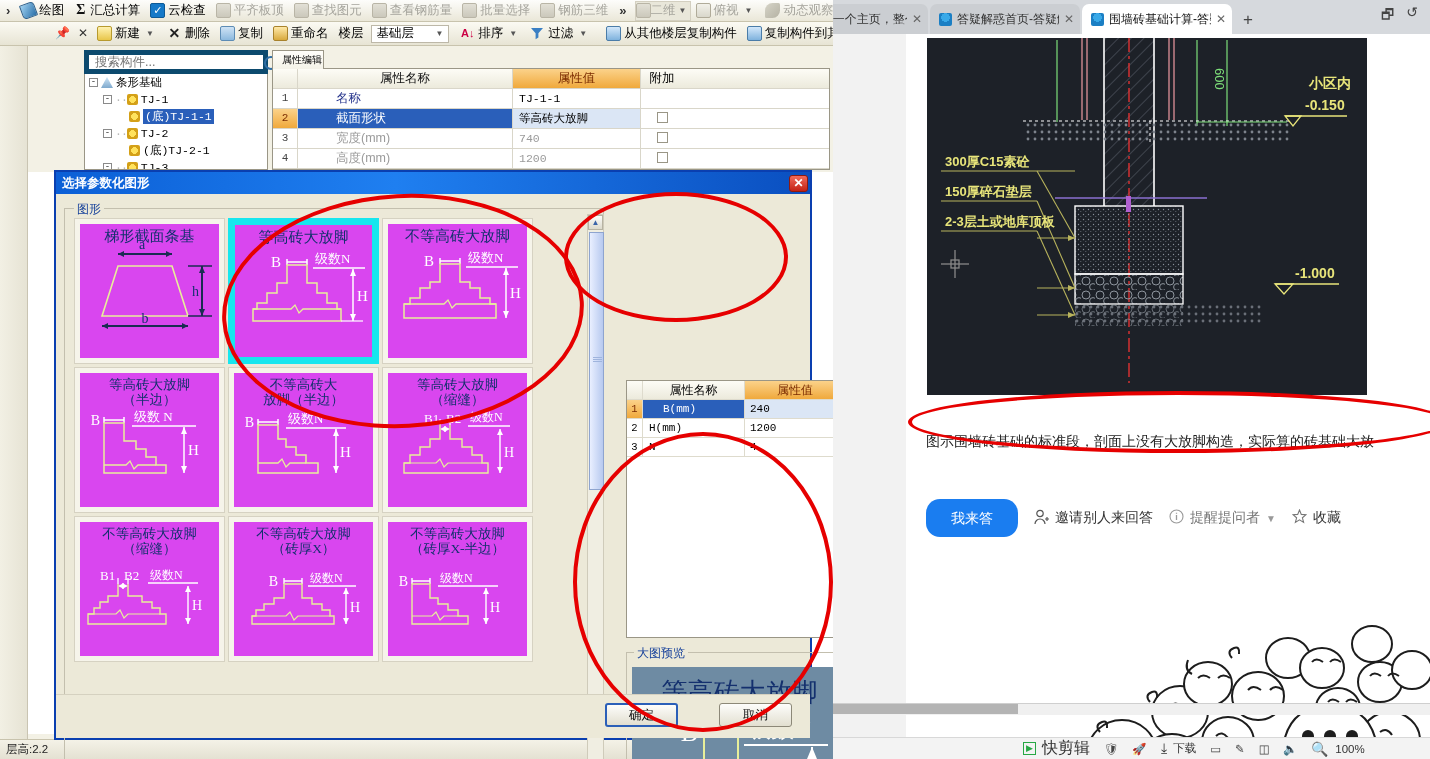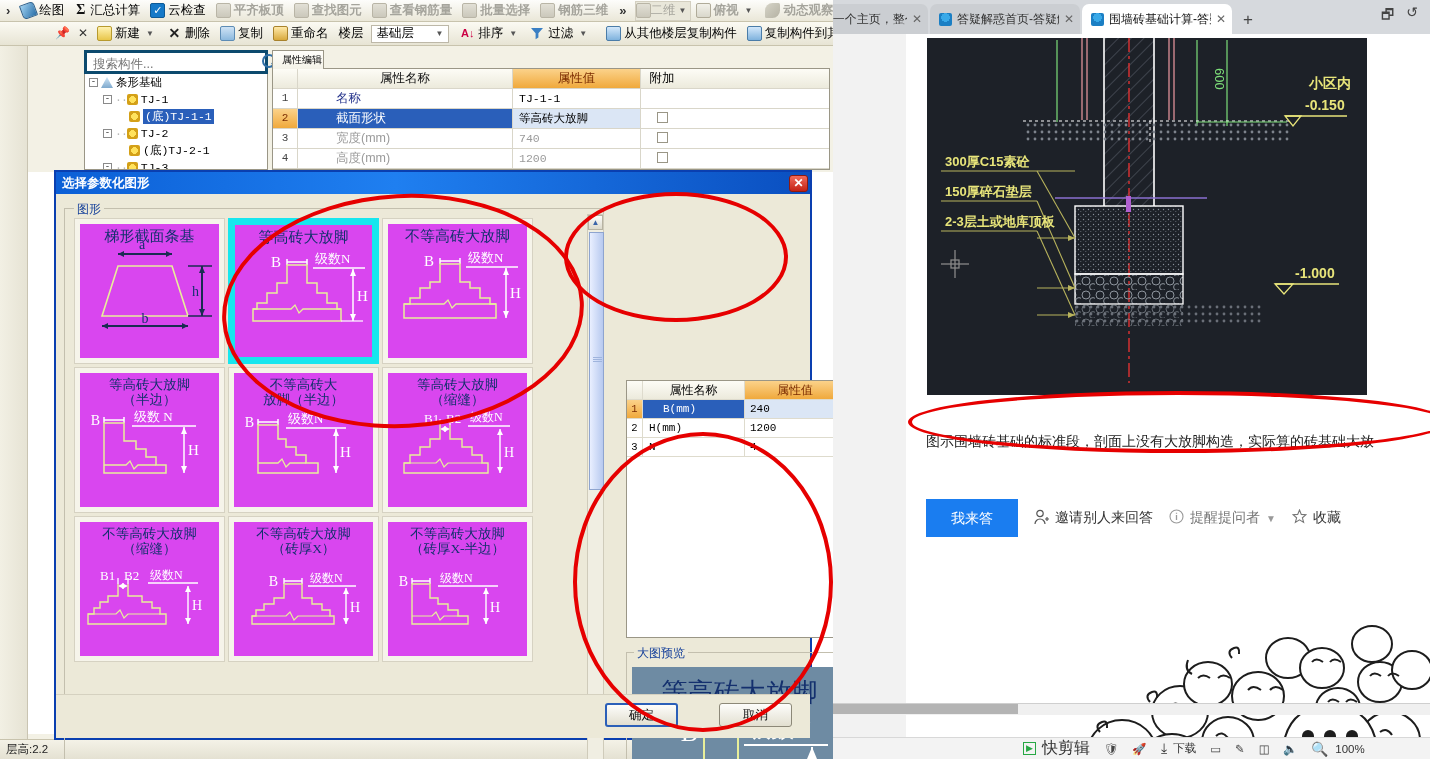--- a/index.html
+++ b/index.html
@@ -14,21 +14,21 @@
   #app-window { position:absolute; left:0; top:0; width:833px; height:759px;
                 background:#f3f1e5; overflow:hidden; }
 
   
   .ribbon1 { position:absolute; left:0; top:0; width:833px; height:22px;
              background:linear-gradient(#fdfdfb,#eae7d8);
              border-bottom:1px solid #c8c3ad; display:flex; align-items:center;
              white-space:nowrap; overflow:hidden; }
   .rb-item { display:inline-flex; align-items:center; gap:3px; padding:0 5px;
              height:20px; font-size:12.5px; color:#000; }
-  .rb-item.dim { color:#a5a49c;font-weight:bold; }
+  .rb-item.dim { color:#a5a49c; }
   .rb-ico { width:15px; height:15px; display:inline-block; position:relative;
             border-radius:2px; flex:0 0 auto; }
   .ico-pen { background:linear-gradient(135deg,#9fd2f2,#2a6fa8); border:1px solid #2b5f8c;
              transform:rotate(-20deg); border-radius:1px 4px 1px 4px; }
   .ico-sigma { background:transparent; font-weight:bold; font-size:14px; line-height:14px;
                font-family:"Liberation Serif", serif; color:#111; text-align:center; width:13px;}
   .ico-check { background:#1579c8; border:1px solid #0d5a96; color:#fff; font-size:11px;
                line-height:13px; text-align:center; }
   .ico-gray { background:linear-gradient(#e2e0d6,#cbc8bb); border:1px solid #b9b5a6; }
   .ico-cube { background:linear-gradient(#f2f1ea,#d9d7cb); border:1px solid #b0ab99; }
@@ -58,21 +58,21 @@
   .ico-cc { background:linear-gradient(#d3e8fb,#7fb2dd); border:1px solid #4a7ca8; }
   .combo { display:inline-flex; align-items:center; border:1px solid #bdb8a8;
            background:#fff; height:18px; padding:0 2px 0 4px; margin-left:3px; font-size:12.5px;}
 
   
   .leftdock { position:absolute; left:0; top:46px; width:28px; height:713px;
               background:linear-gradient(90deg,#f2f0e4,#e6e3d4); border-right:1px solid #c9c4b2; }
   .dock-top { position:absolute; left:0; top:46px; width:28px; height:60px;
               background:#eceadd; border-right:1px solid #c9c4b2; }
   .tree-search { position:absolute; left:84px; top:50px; width:184px; height:24px;
-                 background:#fff; border:3px solid #0c4a6e; display:flex; align-items:flex-end; }
+                 background:#fff; border:5px solid #0c4a6e; display:flex; align-items:flex-start; }
   .tree-search input { border:0; outline:0; flex:1; padding:0 6px; font-size:12.5px;
                        color:#8d8d8d; background:transparent; font-family:"Liberation Sans",sans-serif; }
   .mag { width:18px; height:18px; margin-right:3px; position:relative; }
   .mag::before { content:""; position:absolute; left:2px; top:1px; width:10px; height:10px;
                  border:2px solid #2f6ea5; border-radius:50%; }
   .mag::after { content:""; position:absolute; left:11px; top:11px; width:6px; height:2px;
                 background:#2f6ea5; transform:rotate(40deg); }
   .tree-body { position:absolute; left:84px; top:74px; width:184px; height:96px;
                background:#fff; border:1px solid #9a9686; border-top:0;
                font-family:"Liberation Mono", monospace; font-size:11.5px; overflow:hidden; }
@@ -209,21 +209,21 @@
 
   .page { position:absolute; left:0; top:34px; width:597px; height:703px;
           background:#f2f2f2; overflow:hidden; }
   .qcard { position:absolute; left:73px; top:0px; width:524px; background:#fff; }
   .dwg { position:absolute; left:94px; top:4px; width:503px; height:357px;
          background:#1d2128; overflow:hidden; }
   .qtext { position:absolute; left:93px; top:396px; width:504px; font-size:14px;
            color:#222; line-height:22px; white-space:nowrap; overflow:hidden; }
   .qactions { position:absolute; left:93px; top:465px; display:flex; align-items:center; gap:16px; }
   .ansbtn { width:92px; height:38px; background:#1a7df0; color:#fff; font-size:14px;
-            text-align:center; line-height:38px; }
+            text-align:center; line-height:38px;border-radius:14px; }
   .act { display:flex; align-items:center; gap:6px; font-size:14px; color:#333; }
   .act .gl { color:#666; font-size:14px; }
   .card2 { position:absolute; left:73px; top:533px; width:524px; height:205px; background:#fff; }
   .crowd { position:absolute; right:0px; bottom:0px; width:350px; height:160px; }
 
   .bstatus { position:absolute; left:0; bottom:0; width:597px; height:22px; background:#f3f3f3;
              border-top:1px solid #d8d8d8; display:flex; align-items:center; gap:14px;
              padding-left:190px; font-size:11.5px; color:#444; }
   .bscroll { position:absolute; left:0; bottom:22px; width:597px; height:12px; background:#f0f0f0; }
   .bscroll .th { position:absolute; left:0; top:1px; width:185px; height:10px; background:#b4b4b4; }

